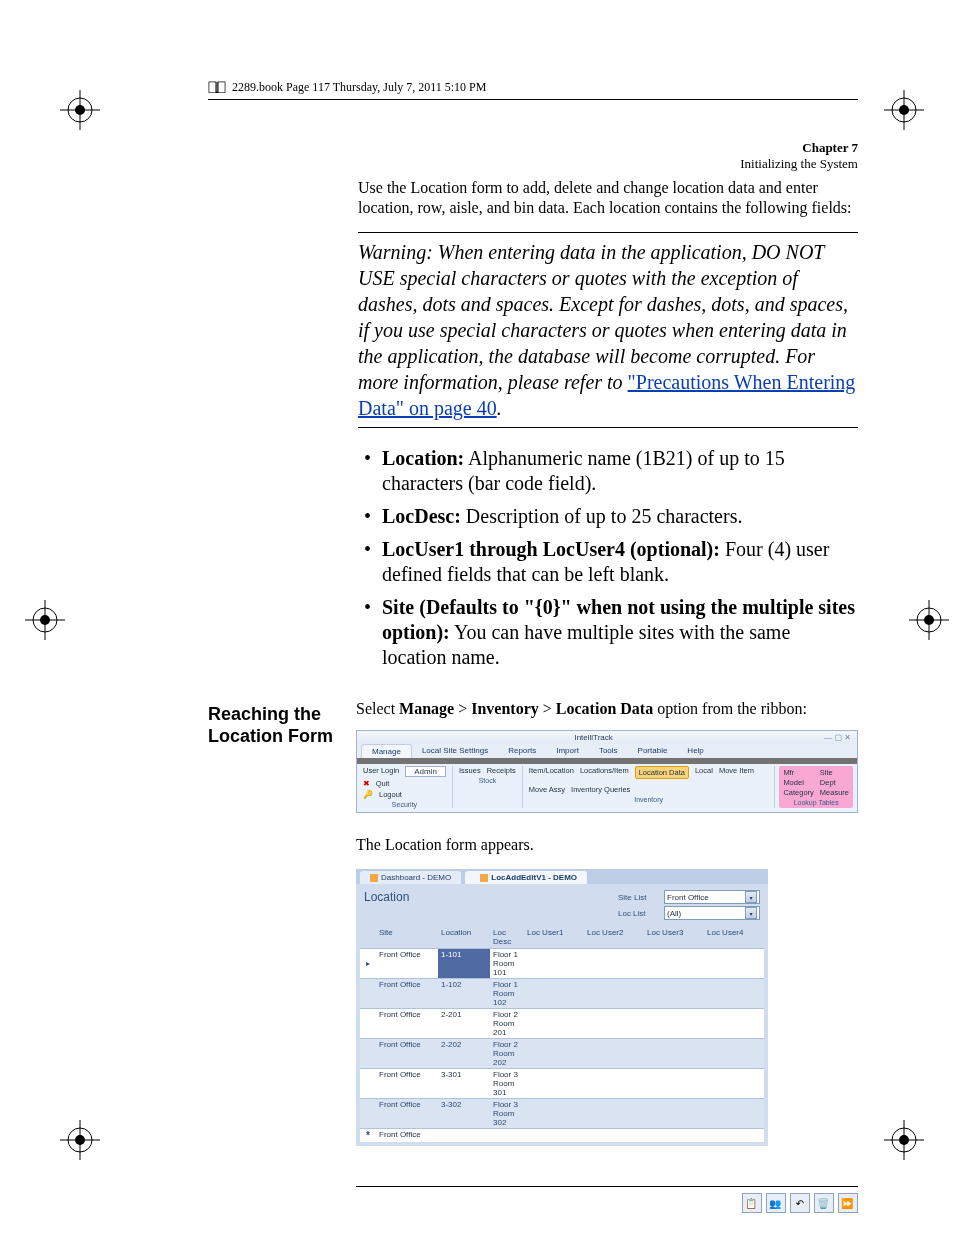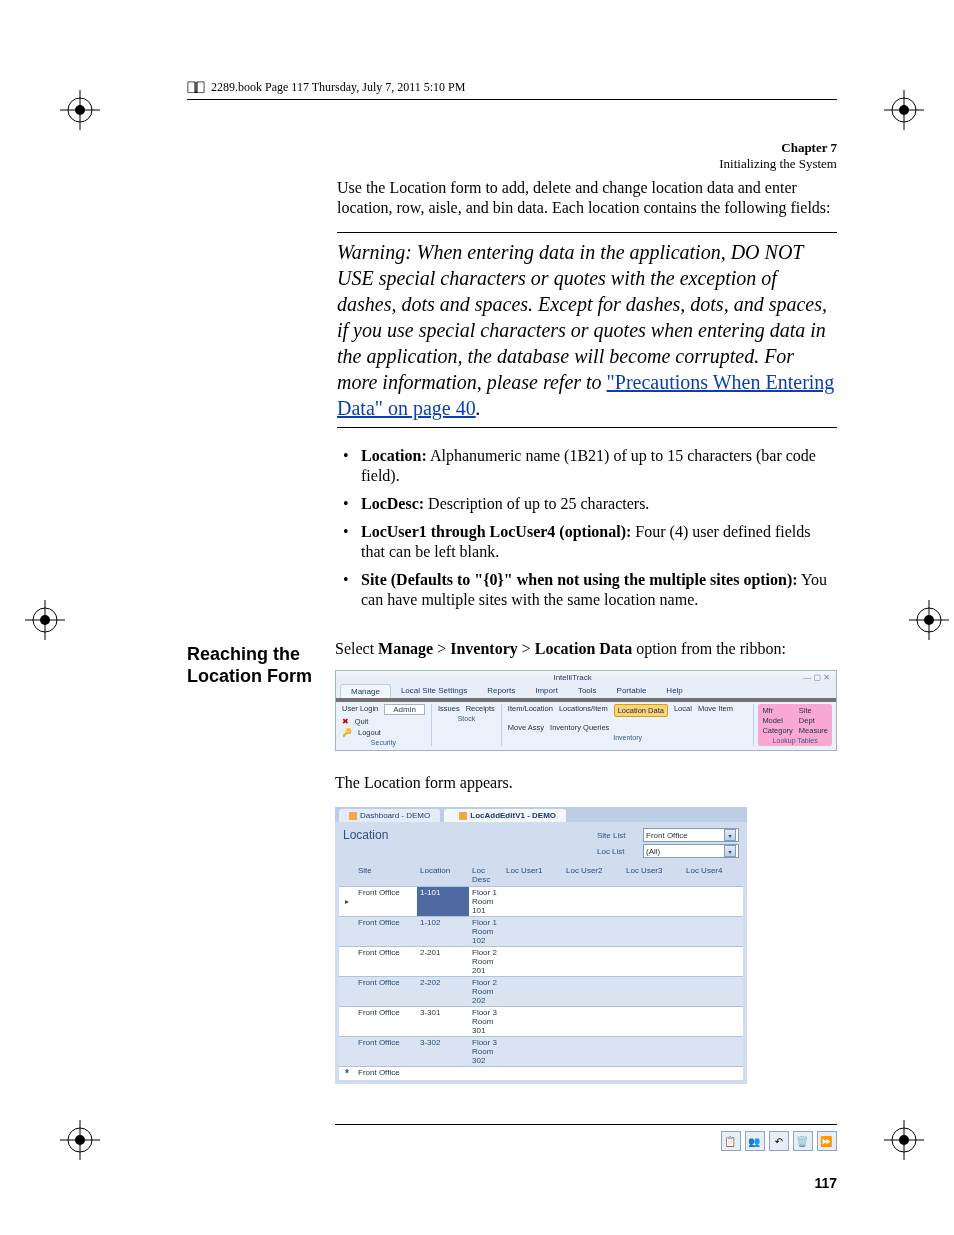--- a/index.html
+++ b/index.html
@@ -15,21 +15,21 @@
     height: 1235px;
   }
   .regmark {
     position: absolute;
     width: 40px;
     height: 40px;
   }
   .regmark svg { width: 40px; height: 40px; }
   .content {
     position: absolute;
-    left: 187px;
+    left: 208px;
     top: 80px;
     width: 650px;
   }
   .header-top {
     border-bottom: 1px solid #000;
     font-size: 12px;
     padding-bottom: 4px;
     margin-bottom: 40px;
     display: flex;
     align-items: center;
@@ -69,21 +69,21 @@
     color: #0a3fb3;
     text-decoration: underline;
     font-style: normal;
   }
   ul.fields {
     list-style: none;
     padding: 0;
     margin: 18px 0 30px 0;
   }
   ul.fields li {
-    font-size: 16px;
+    font-size: 20px;
     line-height: 1.25;
     margin-bottom: 8px;
     padding-left: 24px;
     position: relative;
   }
   ul.fields li::before {
     content: "•";
     position: absolute;
     left: 6px;
     top: 0;
@@ -139,21 +139,21 @@
   .ribbon-tabs span.active {
     background: #f3f6fb;
     border-top-left-radius: 3px;
     border-top-right-radius: 3px;
     border: 1px solid #c0cee4;
     border-bottom: none;
   }
   .ribbon-body {
     display: flex;
     background: #eaf1fb;
-    border-top: 4px solid #737373;
+    border-top: 6px solid #737373;
     padding: 2px 4px 4px 4px;
     gap: 4px;
   }
   .ribbon-group {
     border-right: 1px solid #c0cee4;
     padding: 0 6px 0 2px;
     min-width: 42px;
   }
   .ribbon-group:last-child { border-right: none; }
   .rg-row { display: flex; gap: 6px; flex-wrap: wrap; margin-bottom: 2px; }

